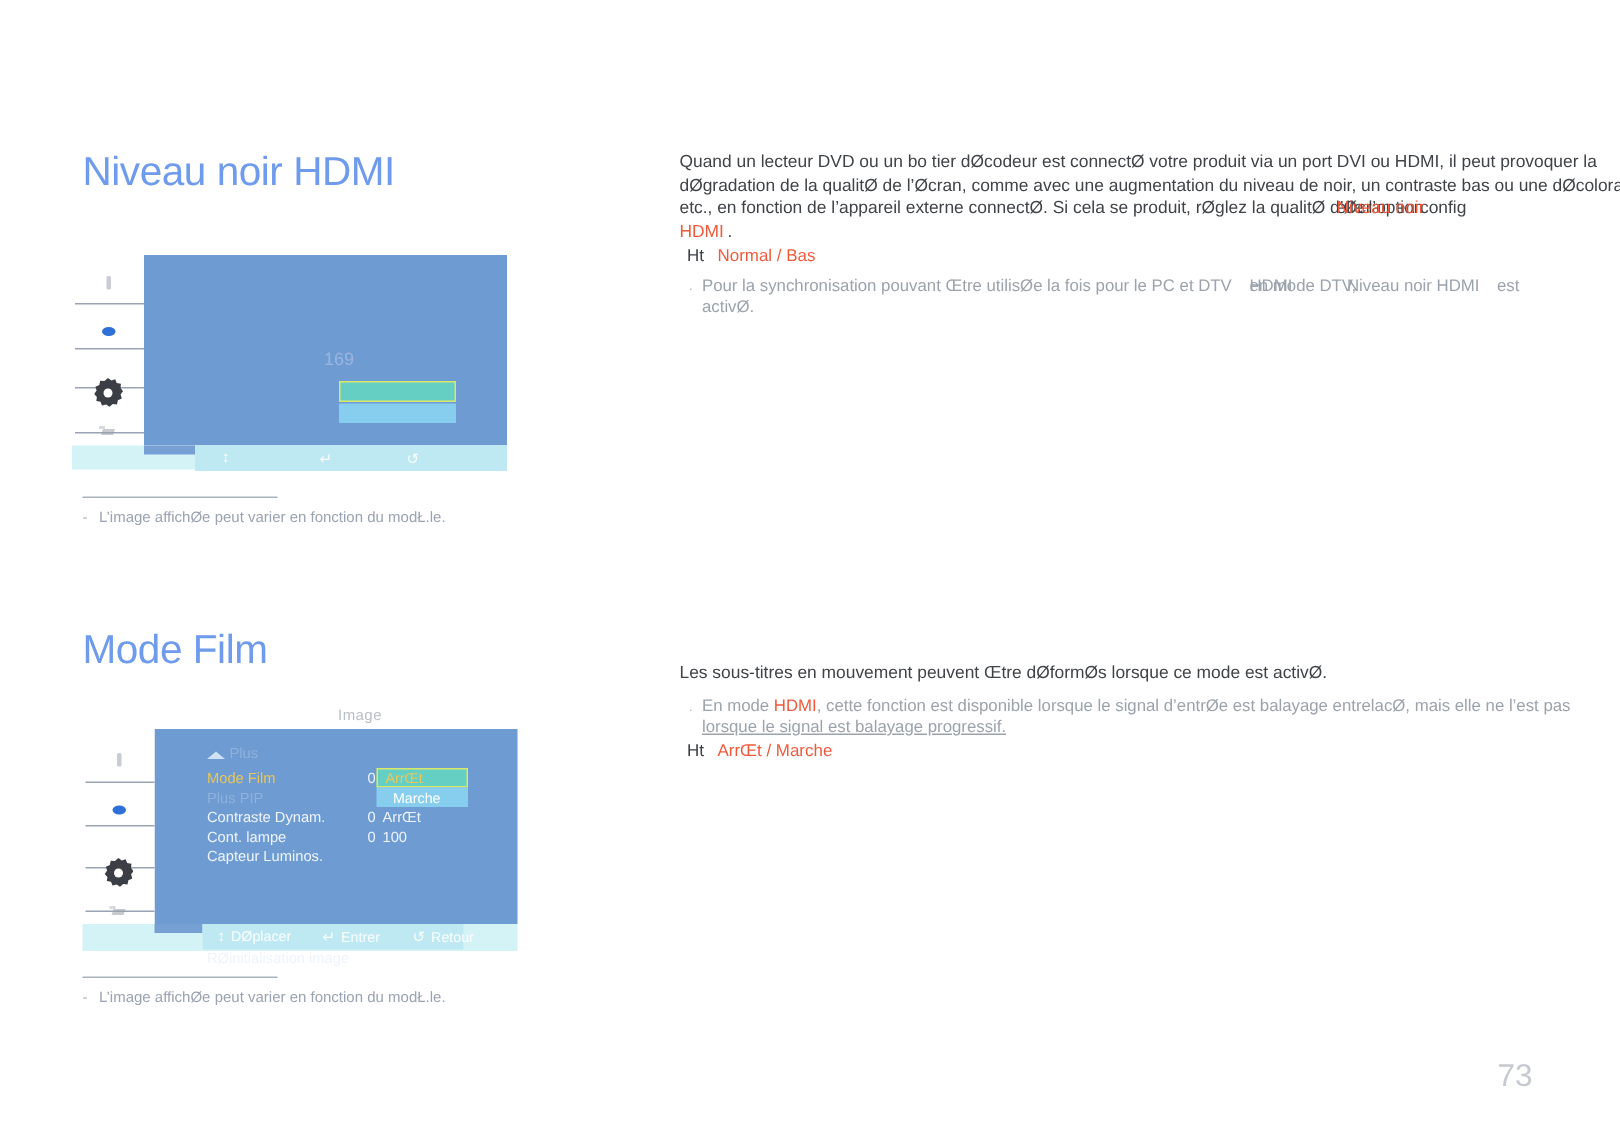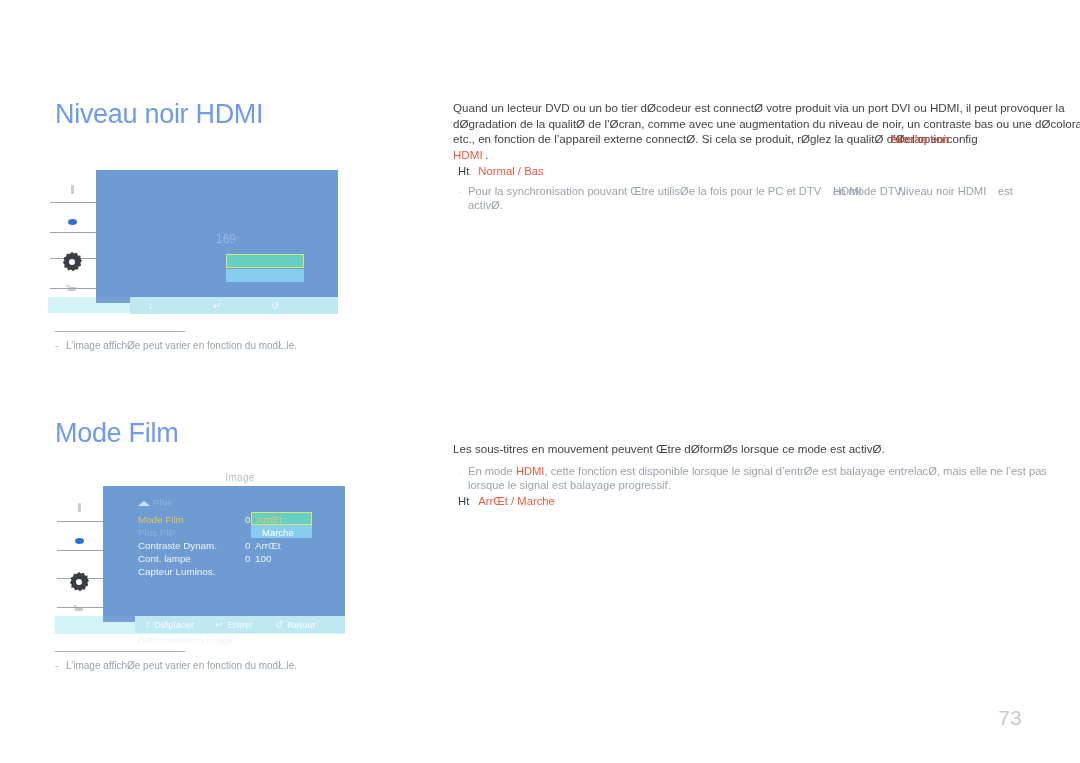--- a/index.html
+++ b/index.html
@@ -380,21 +380,21 @@
 
     <div class="menu-line" style="left:83px; top:106px;margin-top:42px;">RØinitialisation image</div>
 
     <div class="opt-box hl" style="left:196px; top:26px; width:61px; height:13px;"></div>
     <div class="opt-text on-hl" style="left:202px; top:28px;">ArrŒt</div>
     <div class="opt-box alt" style="left:196px; top:39px; width:61px; height:13px;"></div>
     <div class="opt-text on-alt" style="left:207px; top:41px;">Marche</div>
 
     <div class="osd-footer" style="left:0; top:130px; width:290px; height:18px;"></div>
     <div class="osd-footer-tab" style="left:48px; top:130px; width:32px; height:6px;"></div>
-    <div class="osd-footbar" style="left:80px; top:130px; width:210px;">
+    <div class="osd-footbar" style="left:80px; top:130px; width:174px;">
       <div class="footbar-item" style="left:10px; top:3px;">
         <span class="footbar-glyph">↕</span><span>DØplacer</span>
       </div>
       <div class="footbar-item" style="left:80px; top:3px;">
         <span class="footbar-glyph">↵</span><span>Entrer</span>
       </div>
       <div class="footbar-item" style="left:140px; top:3px;">
         <span class="footbar-glyph">↺</span><span>Retour</span>
       </div>
     </div>
@@ -403,21 +403,21 @@
   <div class="fn-rule" style="left:55px; top:651px; width:130px;"></div>
   <div class="fn-dash" style="left:55px; top:660px;">-</div>
   <div class="fn-text" style="left:66px; top:660px;">L’image affichØe peut varier en fonction du modŁ.le.</div>
 
   <div class="para" style="left:453px; top:441px;">Les sous-titres en mouvement peuvent Œtre dØformØs lorsque ce mode est activØ.</div>
 
   <div class="bullet-dot" style="left:459px; top:468px;">·</div>
   <div class="bullet-text" style="left:468px; top:465px;">
     <span>En mode </span><span class="red">HDMI</span><span>, cette fonction est disponible lorsque le signal d’entrØe est   balayage entrelacØ, mais elle ne l’est pas</span>
   </div>
-  <div class="bullet-text" style="left:468px; top:479px;">lorsque le signal est   balayage progressif.</div>
+  <div class="bullet-text" style="left:468px; top:479px;text-decoration:underline;">lorsque le signal est   balayage progressif.</div>
 
   <div class="ht-row" style="left:458px; top:495px;">
     <span class="ht-mark">Ht</span><span class="ht-val">ArrŒt / Marche</span>
   </div>
 
   <div class="page-number">73</div>
 
 </div>
 
 </body></html>

